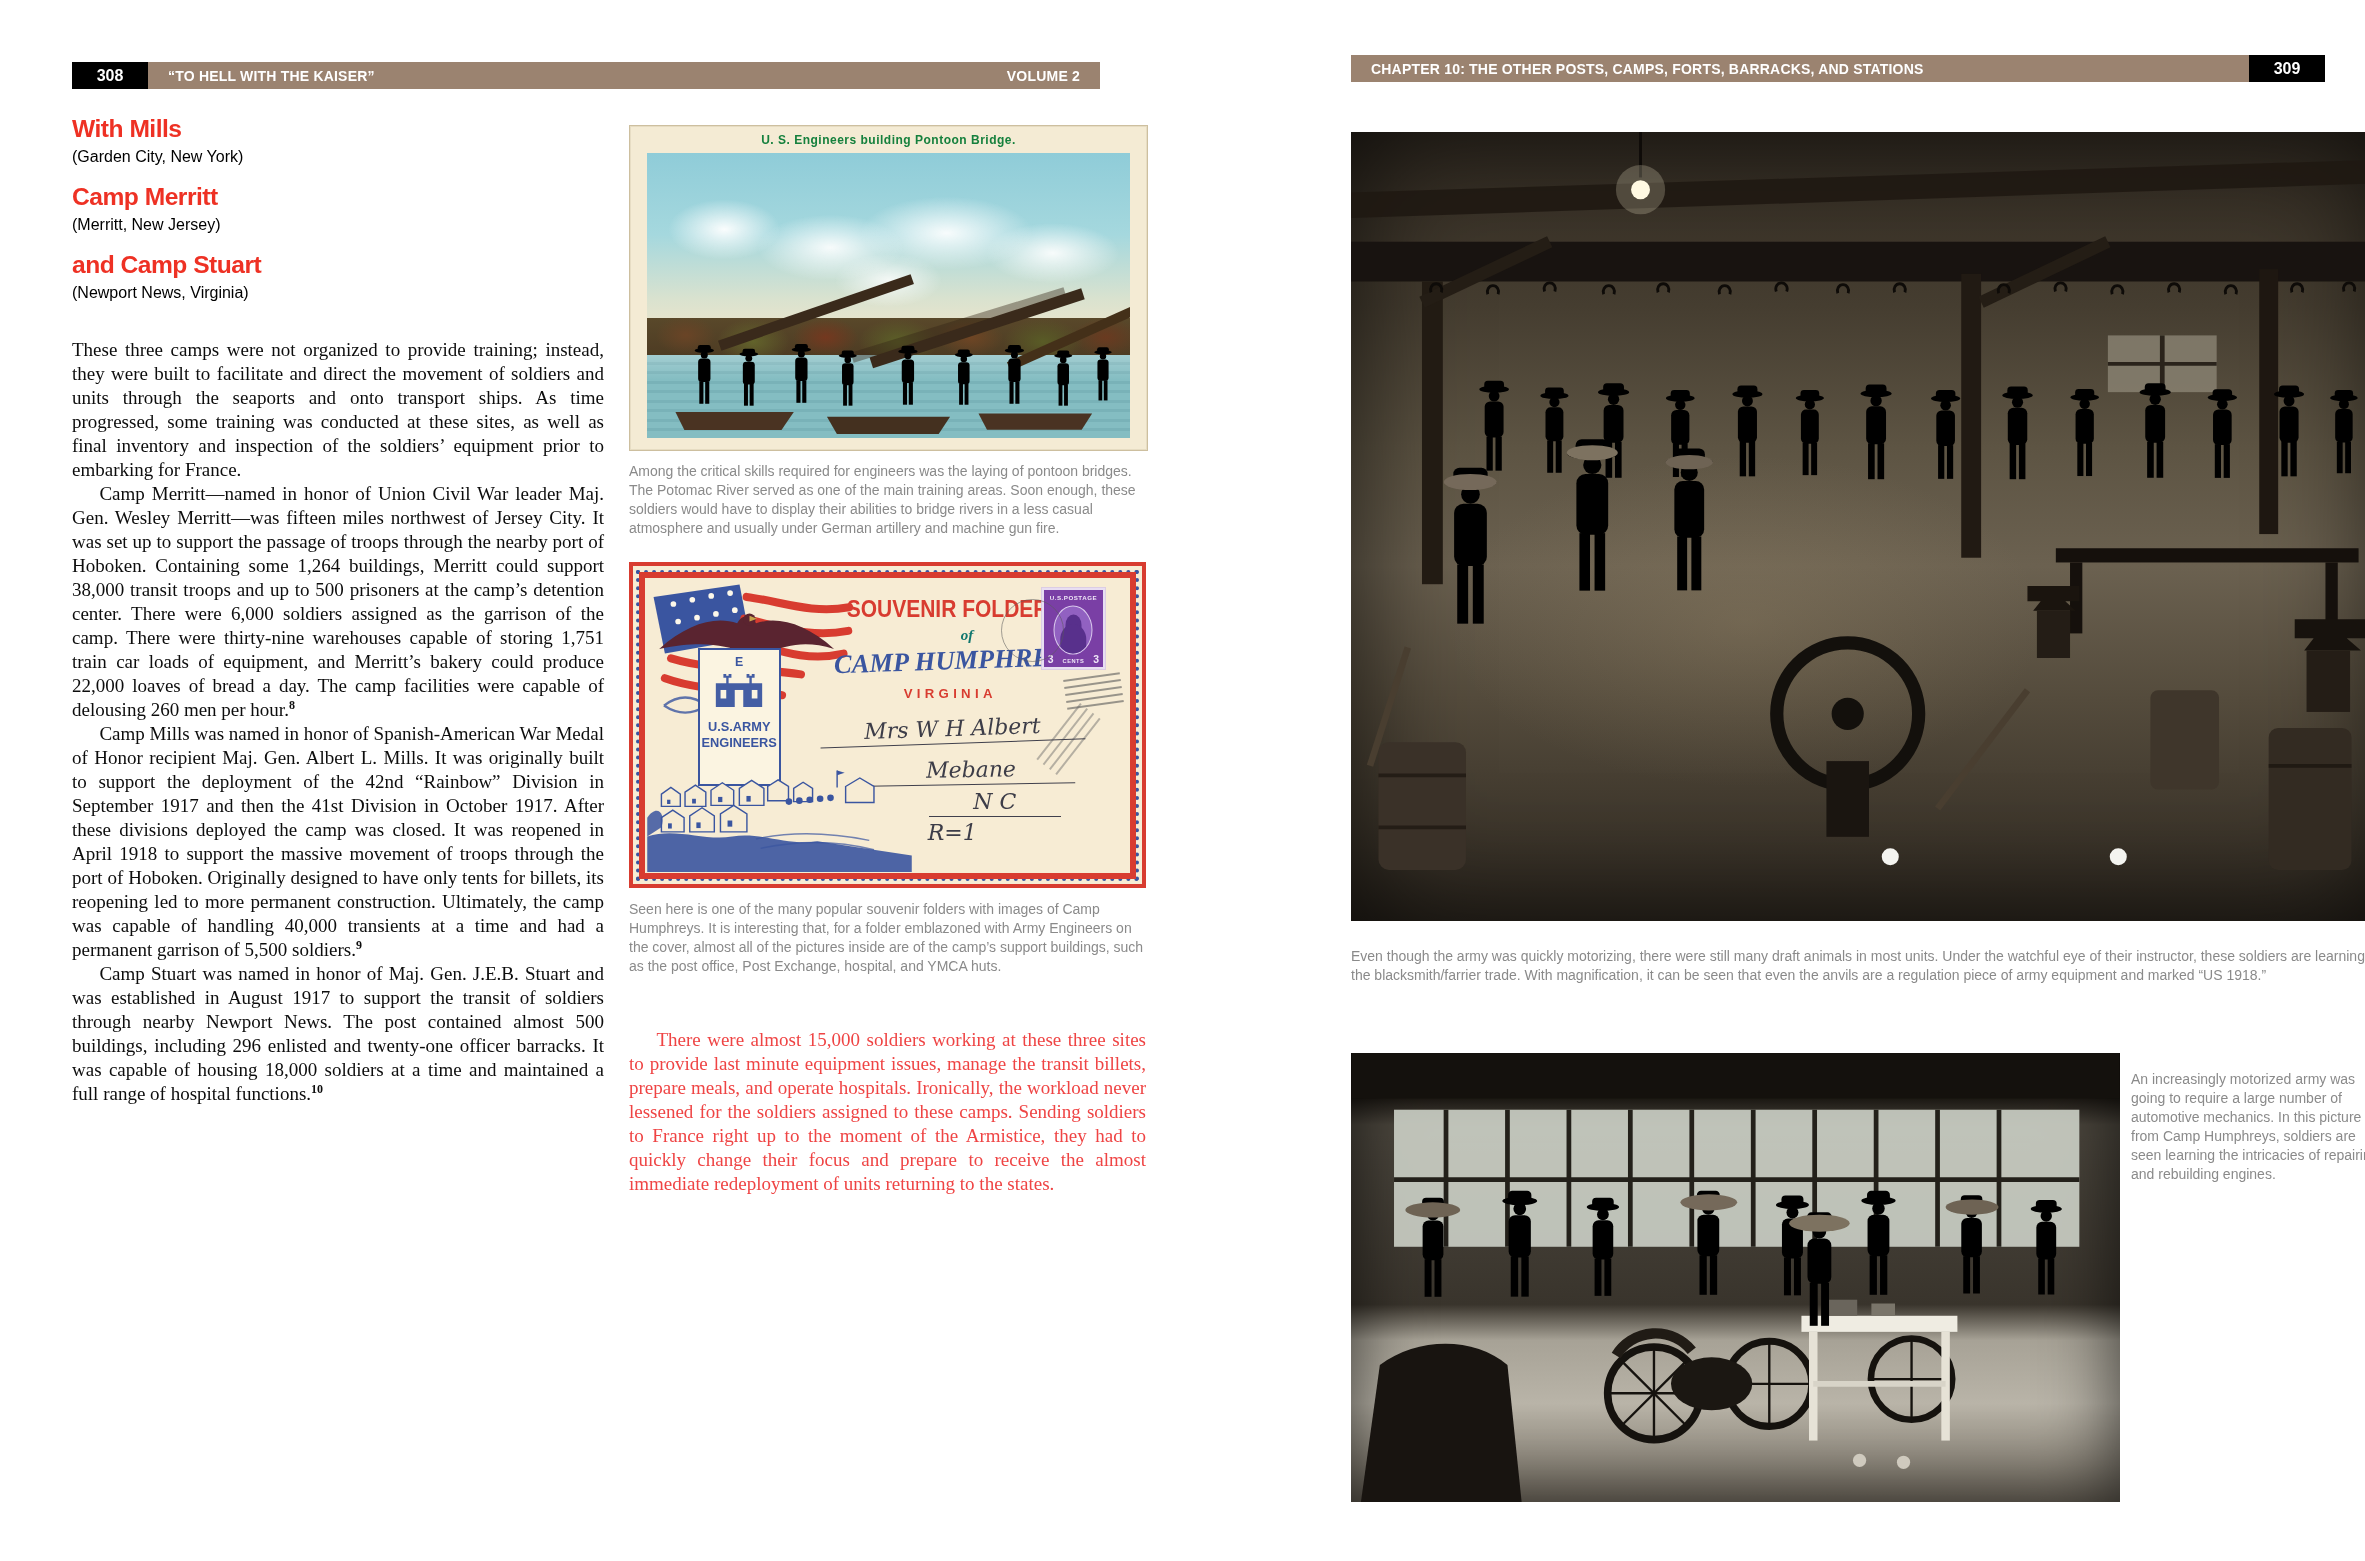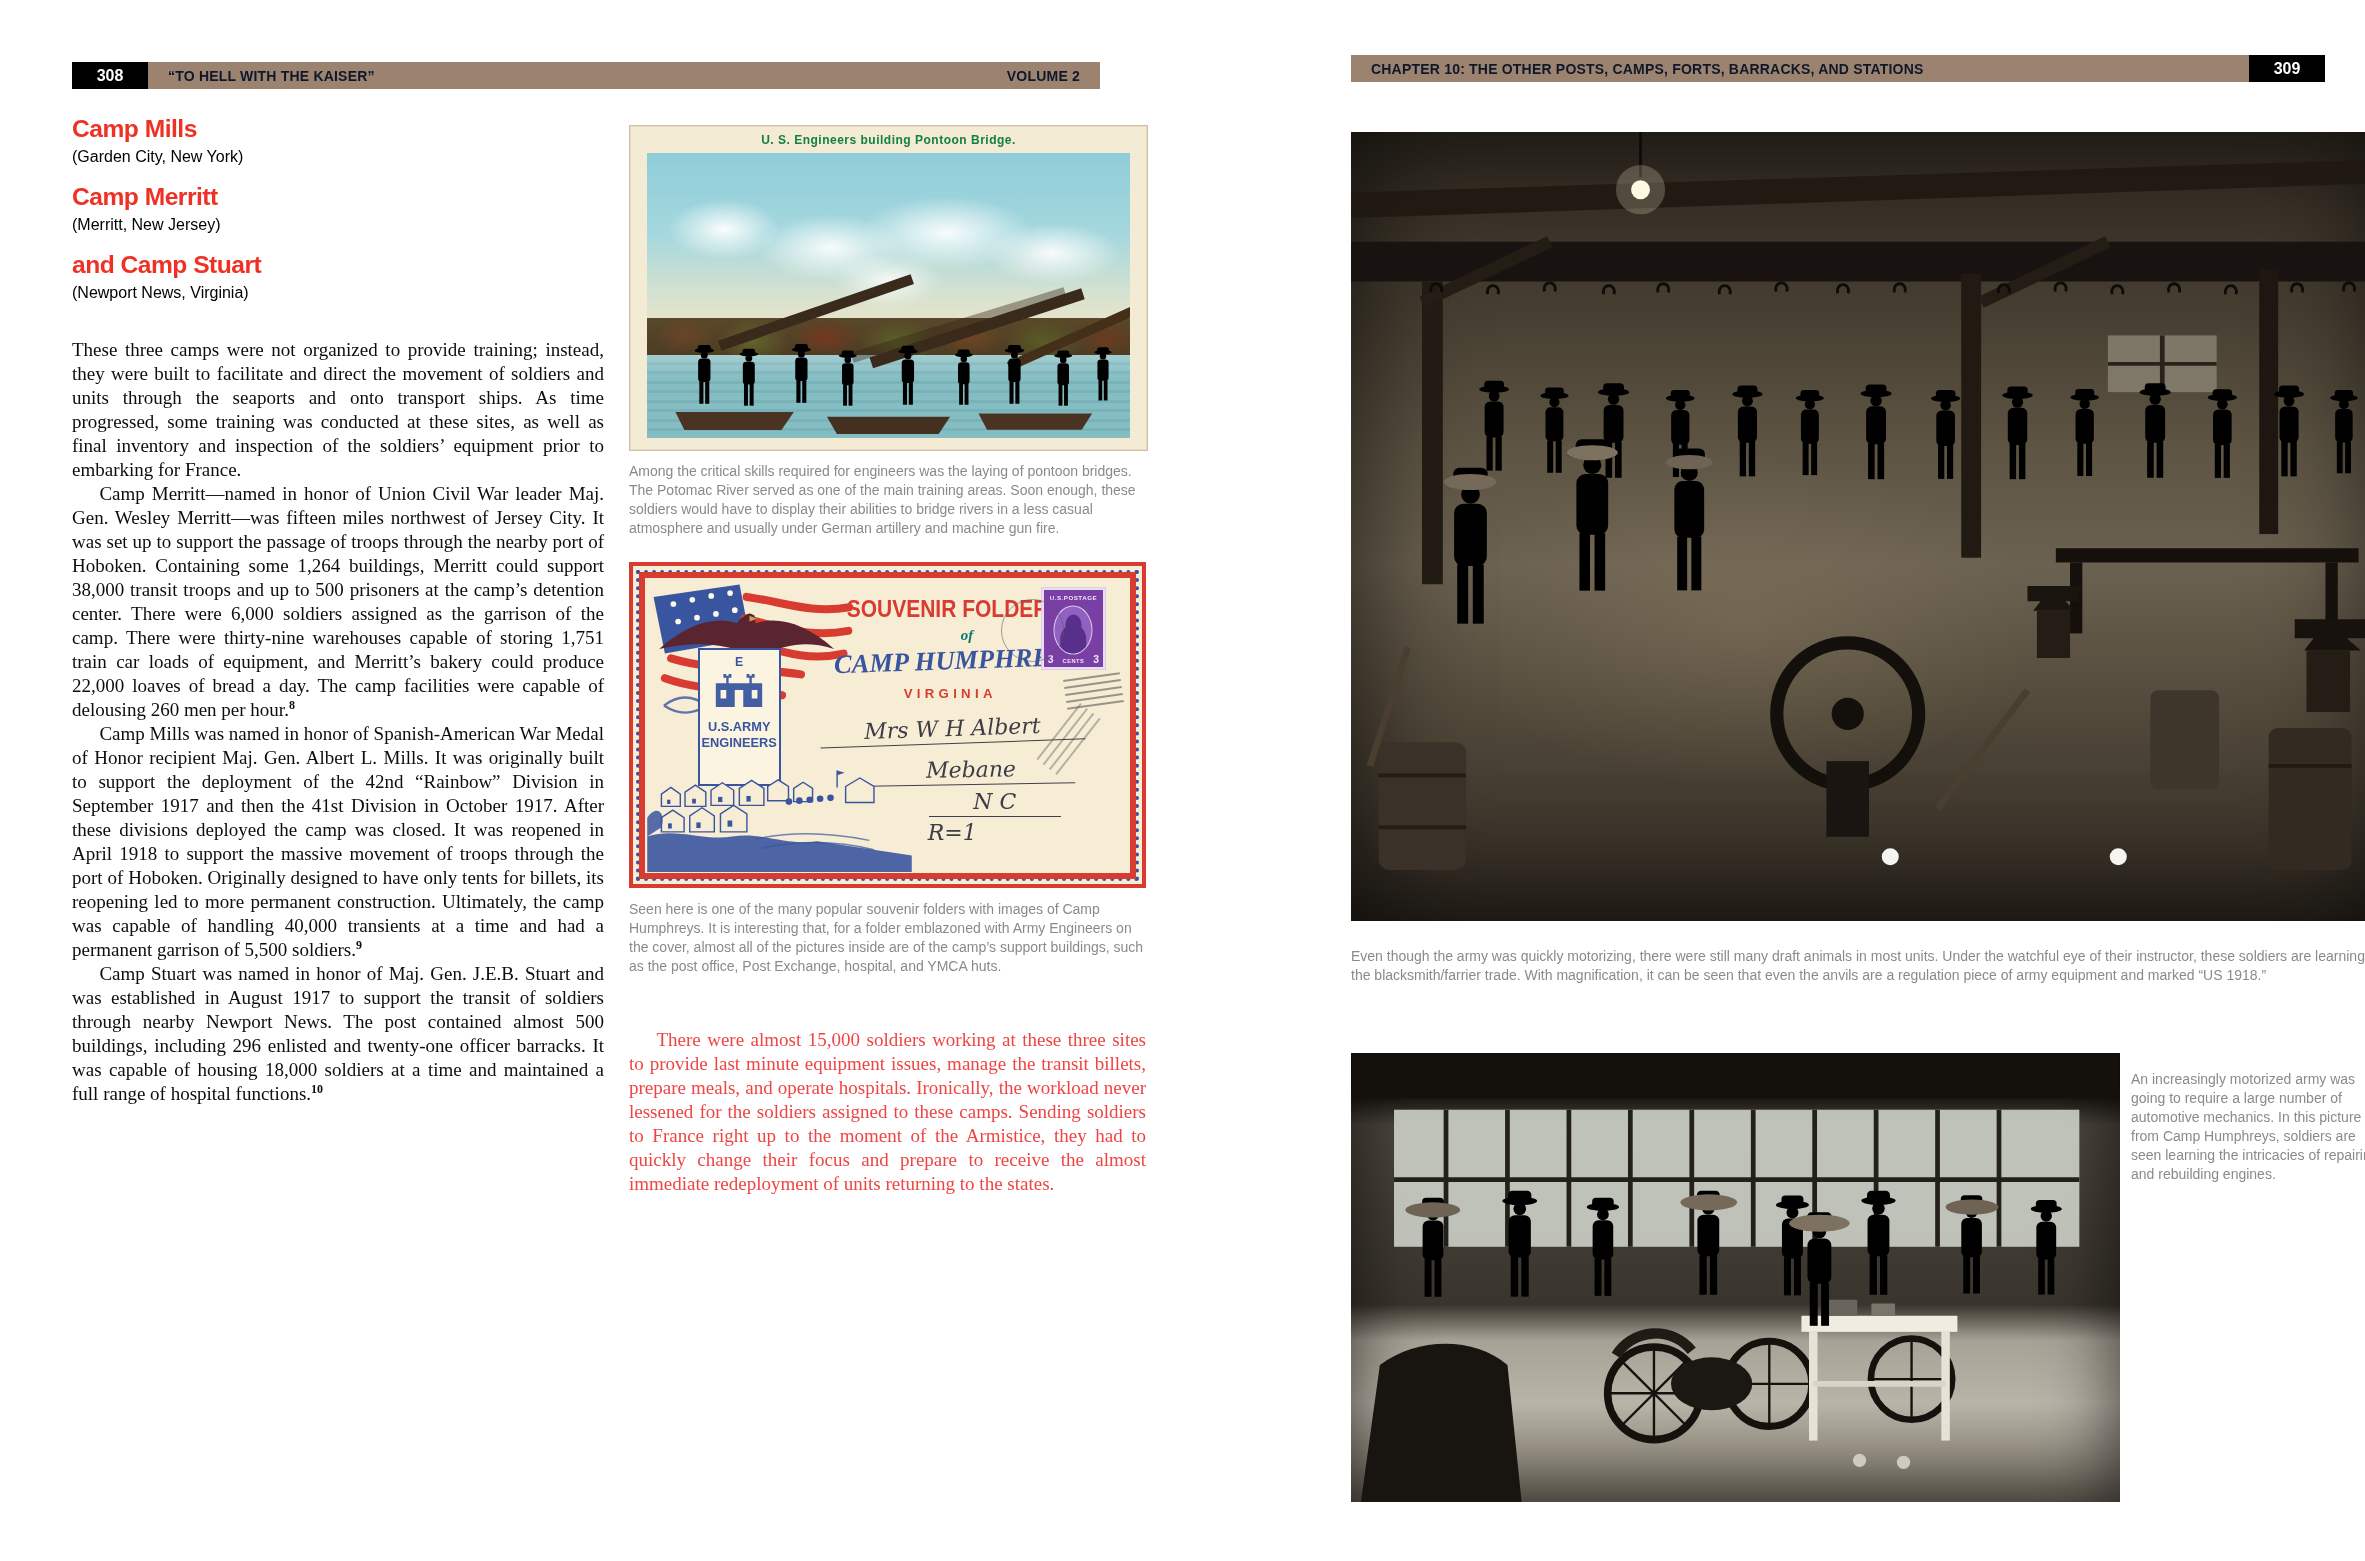--- a/index.html
+++ b/index.html
@@ -5,21 +5,21 @@
   html,body{margin:0;padding:0;background:#ffffff;}
   .spread{position:relative;width:2413px;height:1562px;background:#ffffff;overflow:hidden;
           font-family:"Liberation Serif",serif;color:#111;}
 
   
   .runhead{position:absolute;height:27.4px;display:flex;}
   .rh-left{left:72px;top:62px;width:1028px;}
   .rh-right{left:1351px;top:55px;width:974px;}
   .pagebox{width:76px;background:#000;color:#fff;display:flex;align-items:center;justify-content:center;
            font:bold 16px "Liberation Sans",sans-serif;flex:0 0 auto;}
-  .runbar{flex:1;background:#9b8370;color:#0f172a;display:flex;align-items:center;
+  .runbar{flex:1;background:#9b8370;color:#ffffff;display:flex;align-items:center;
           font:bold 14px "Liberation Sans",sans-serif;letter-spacing:0.2px;padding:0 20px;}
   .runbar .rtitle{flex:1;white-space:nowrap;}
   .runbar .rvol{flex:0 0 auto;}
 
   
   .col-left{position:absolute;left:72px;top:113px;width:532px;}
   .h-red{font:bold 24.6px/32px "Liberation Sans",sans-serif;color:#ee3124;letter-spacing:-0.5px;margin:6.6px 0 0;}
   .h-red:first-child{margin-top:0;}
   .h-loc{font:16px/23px "Liberation Sans",sans-serif;color:#000000;margin:0 0 13.2px;}
   .bodycopy{margin-top:34px;}
@@ -146,21 +146,21 @@
 
   <header class="runhead rh-left">
     <div class="pagebox">308</div>
     <div class="runbar">
       <span class="rtitle">“TO HELL WITH THE KAISER”</span>
       <span class="rvol">VOLUME 2</span>
     </div>
   </header>
 
   <section class="col-left">
-    <h1 class="h-red">Camp Mills</h1>
+    <h1 class="h-red">With Mills</h1>
     <p class="h-loc">(Garden City, New York)</p>
     <h1 class="h-red">Camp Merritt</h1>
     <p class="h-loc">(Merritt, New Jersey)</p>
     <h1 class="h-red">and Camp Stuart</h1>
     <p class="h-loc">(Newport News, Virginia)</p>
 
     <div class="bodycopy">
       <p><span>These three camps were not organized to provide training; instead, they were built to facilitate and direct the movement of soldiers and units through the seaports and onto transport ships. As time progressed, some training was conducted at these sites, as well as final inventory and inspection of the soldiers’ equipment prior to embarking for France.</span><sup class="fn"></sup></p>
       <p class="ind"><span>Camp Merritt—named in honor of Union Civil War leader Maj. Gen. Wesley Merritt—was fifteen miles northwest of Jersey City. It was set up to support the passage of troops through the nearby port of Hoboken. Containing some 1,264 buildings, Merritt could support 38,000 transit troops and up to 500 prisoners at the camp’s detention center. There were 6,000 soldiers assigned as the garrison of the camp. There were thirty-nine warehouses capable of storing 1,751 train car loads of equipment, and Merritt’s bakery could produce 22,000 loaves of bread a day. The camp facilities were capable of delousing 260 men per hour.</span><sup class="fn">8</sup></p>
       <p class="ind"><span>Camp Mills was named in honor of Spanish-American War Medal of Honor recipient Maj. Gen. Albert L. Mills. It was originally built to support the deployment of the 42nd “Rainbow” Division in September 1917 and then the 41st Division in October 1917. After these divisions deployed the camp was closed. It was reopened in April 1918 to support the massive movement of troops through the port of Hoboken. Originally designed to have only tents for billets, its reopening led to more permanent construction. Ultimately, the camp was capable of handling 40,000 transients at a time and had a permanent garrison of 5,500 soldiers.</span><sup class="fn">9</sup></p>

